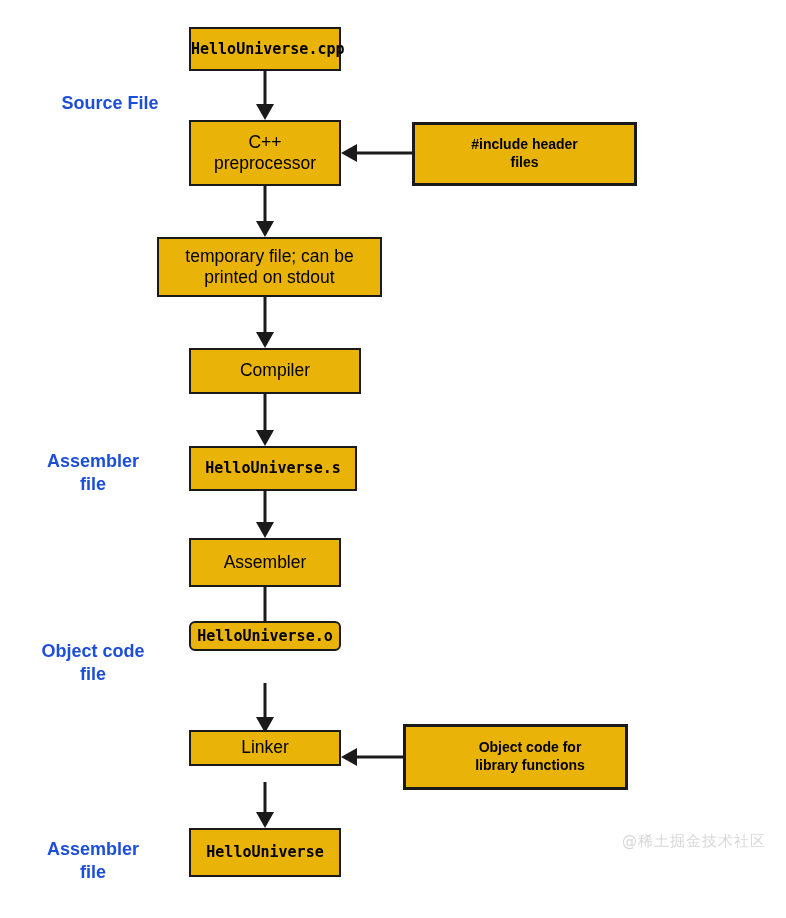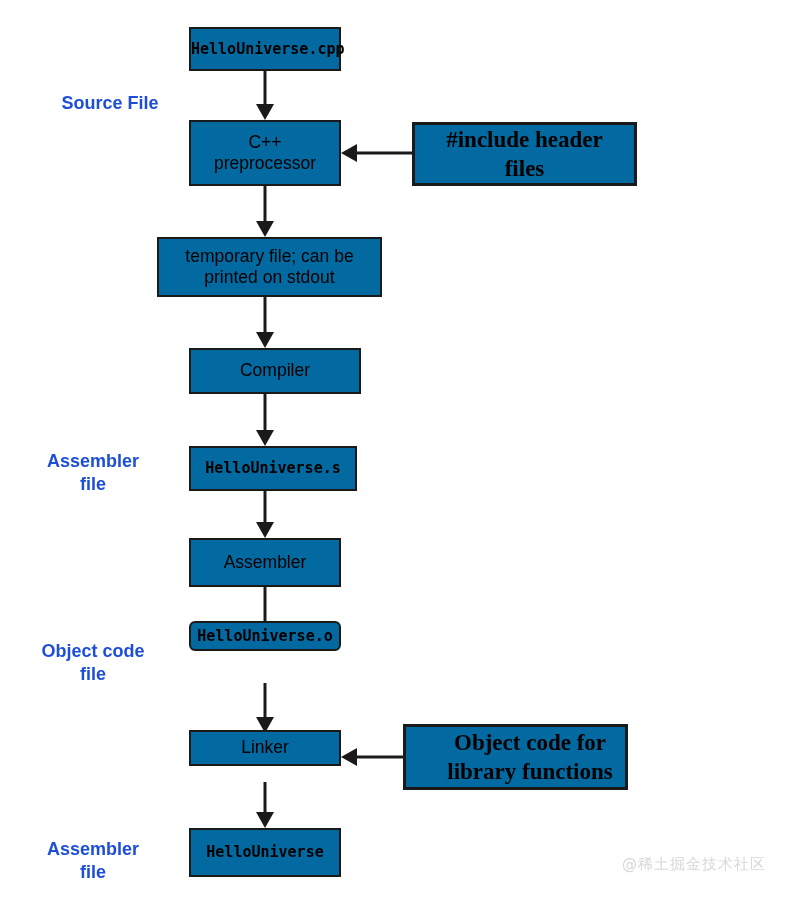--- a/index.html
+++ b/index.html
@@ -16,21 +16,21 @@
     width: 786px;
     height: 918px;
     background: #ffffff;
     overflow: hidden;
   }
 
   
   .node {
     position: absolute;
     box-sizing: border-box;
-    background: #0369a1;
+    background: #eab308;
     border: 2px solid #1a1a1a;
     display: flex;
     align-items: center;
     justify-content: center;
     text-align: center;
     line-height: 1.22;
   }
   .node .txt {
     display: block;
     width: 100%;
@@ -47,23 +47,23 @@
   .node.proc .txt {
     font-family: "Liberation Sans", sans-serif;
     font-weight: 400;
     font-size: 17.5px;
   }
   
   .node.side {
     border: 3px solid #1a1a1a;
   }
   .node.side .txt {
-    font-family: Liberation Serif, serif;
+    font-family: Liberation Sans, sans-serif;
     font-weight: 700;
-    font-size: 23px;
+    font-size: 14px;
     line-height: 1.28;
   }
 
   
   .stage-label {
     position: absolute;
     font-family: "Liberation Sans", sans-serif;
     font-weight: 700;
     font-size: 18px;
     line-height: 1.3;
@@ -187,15 +187,15 @@
       </div>
       <div class="node side" style="left: 403px; top: 724px; width: 225px; height: 66px; padding-left: 29px;">
         <span class="txt">Object code for
 library functions</span>
       </div>
       <div class="node file" style="left: 189px; top: 828px; width: 152px; height: 49px;">
         <span class="txt">HelloUniverse</span>
       </div>
     </div>
 
-  <div class="watermark" id="watermark" style="left: 622px; top: 832px; margin-top: 23px;">@稀土掘金技术社区</div>
+  <div class="watermark" id="watermark" style="left: 622px; top: 832px;">@稀土掘金技术社区</div>
 
 </div>
 
 </body></html>

